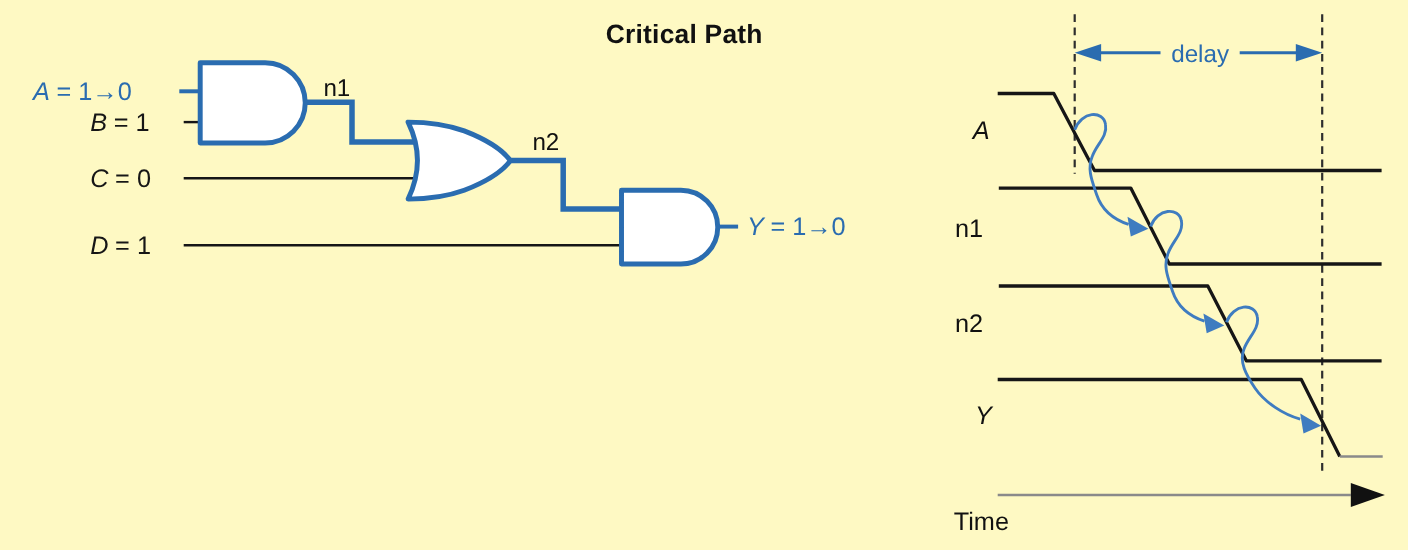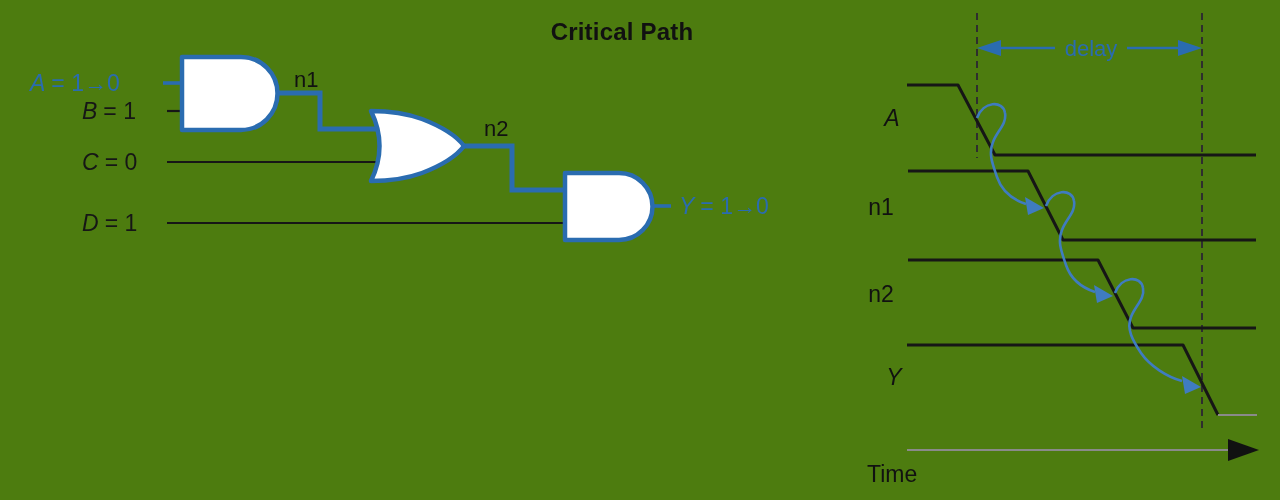--- a/index.html
+++ b/index.html
@@ -1,20 +1,20 @@
 <!DOCTYPE html>
 <html><head>
 <meta charset="utf-8">
 <style>
   html, body { margin: 0; padding: 0; background: #ffffff; }
   .canvas {
     position: relative;
     width: 1280px;
     height: 500px;
-    background: #4d7c0f;
+    background: #fef9c3;
     font-family: "Liberation Sans", sans-serif;
     overflow: hidden;
   }
   .fig-title {
     position: absolute;
     left: 460px;
     top: 18px;
     width: 324px;
     text-align: center;
     font-size: 24px;

